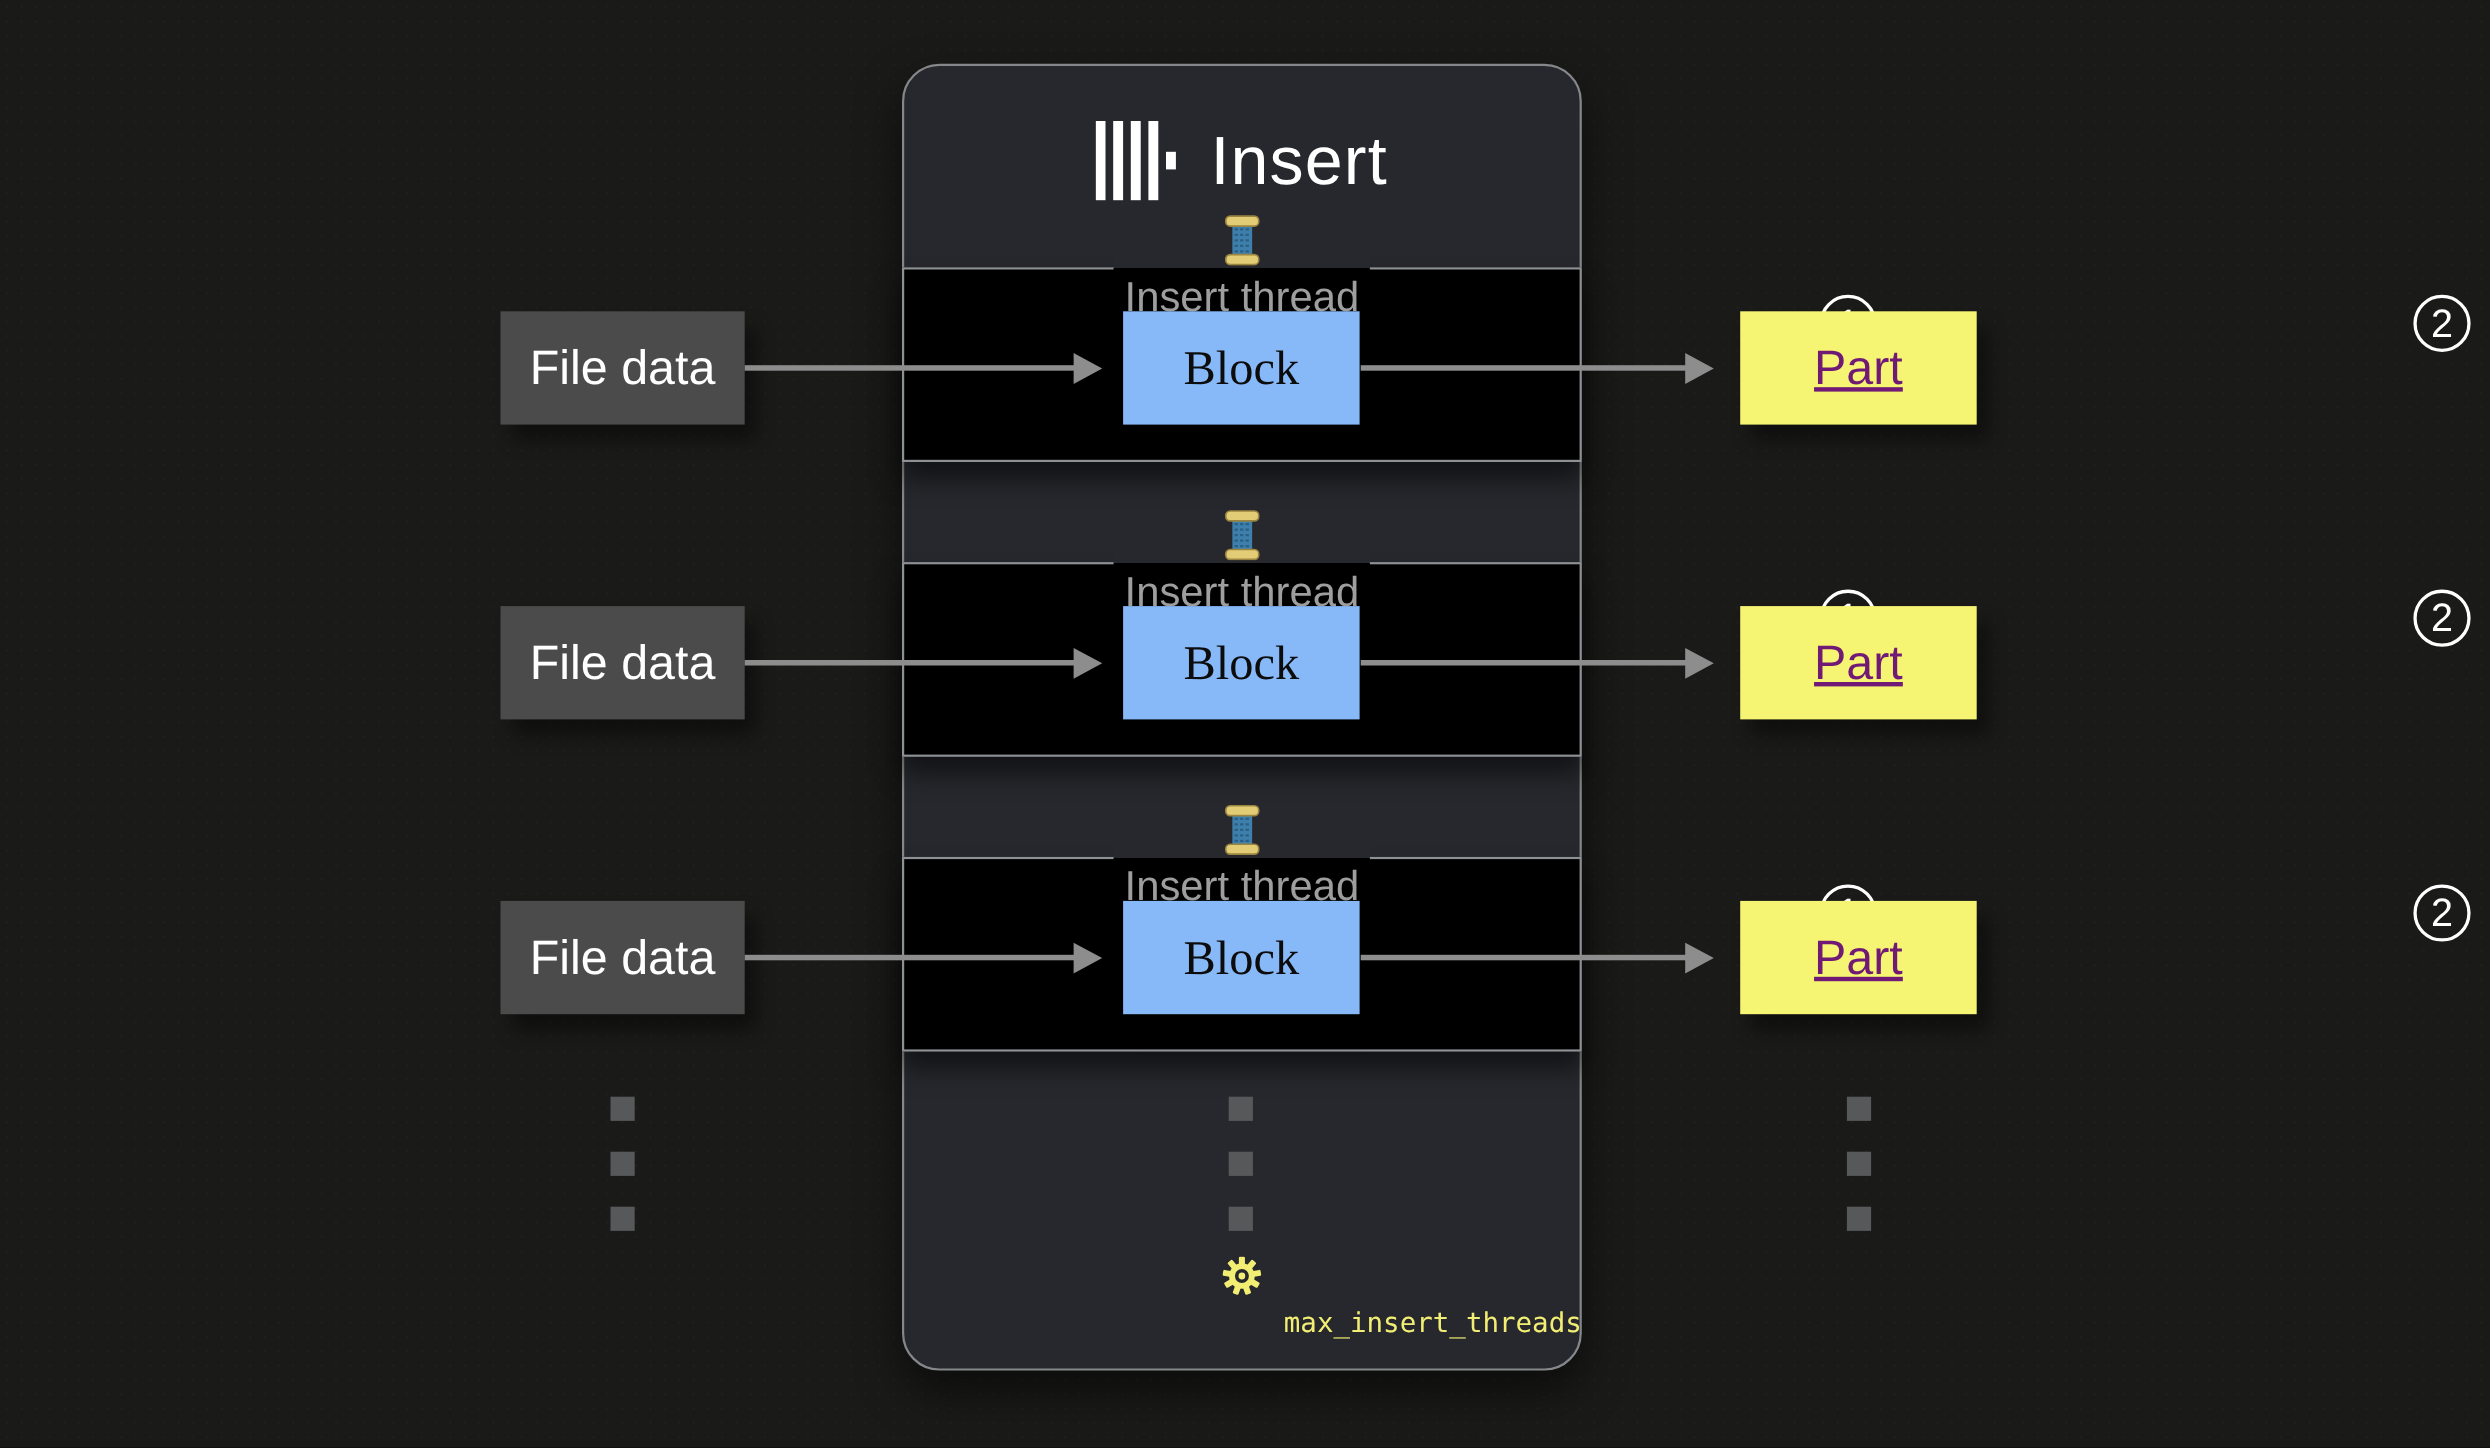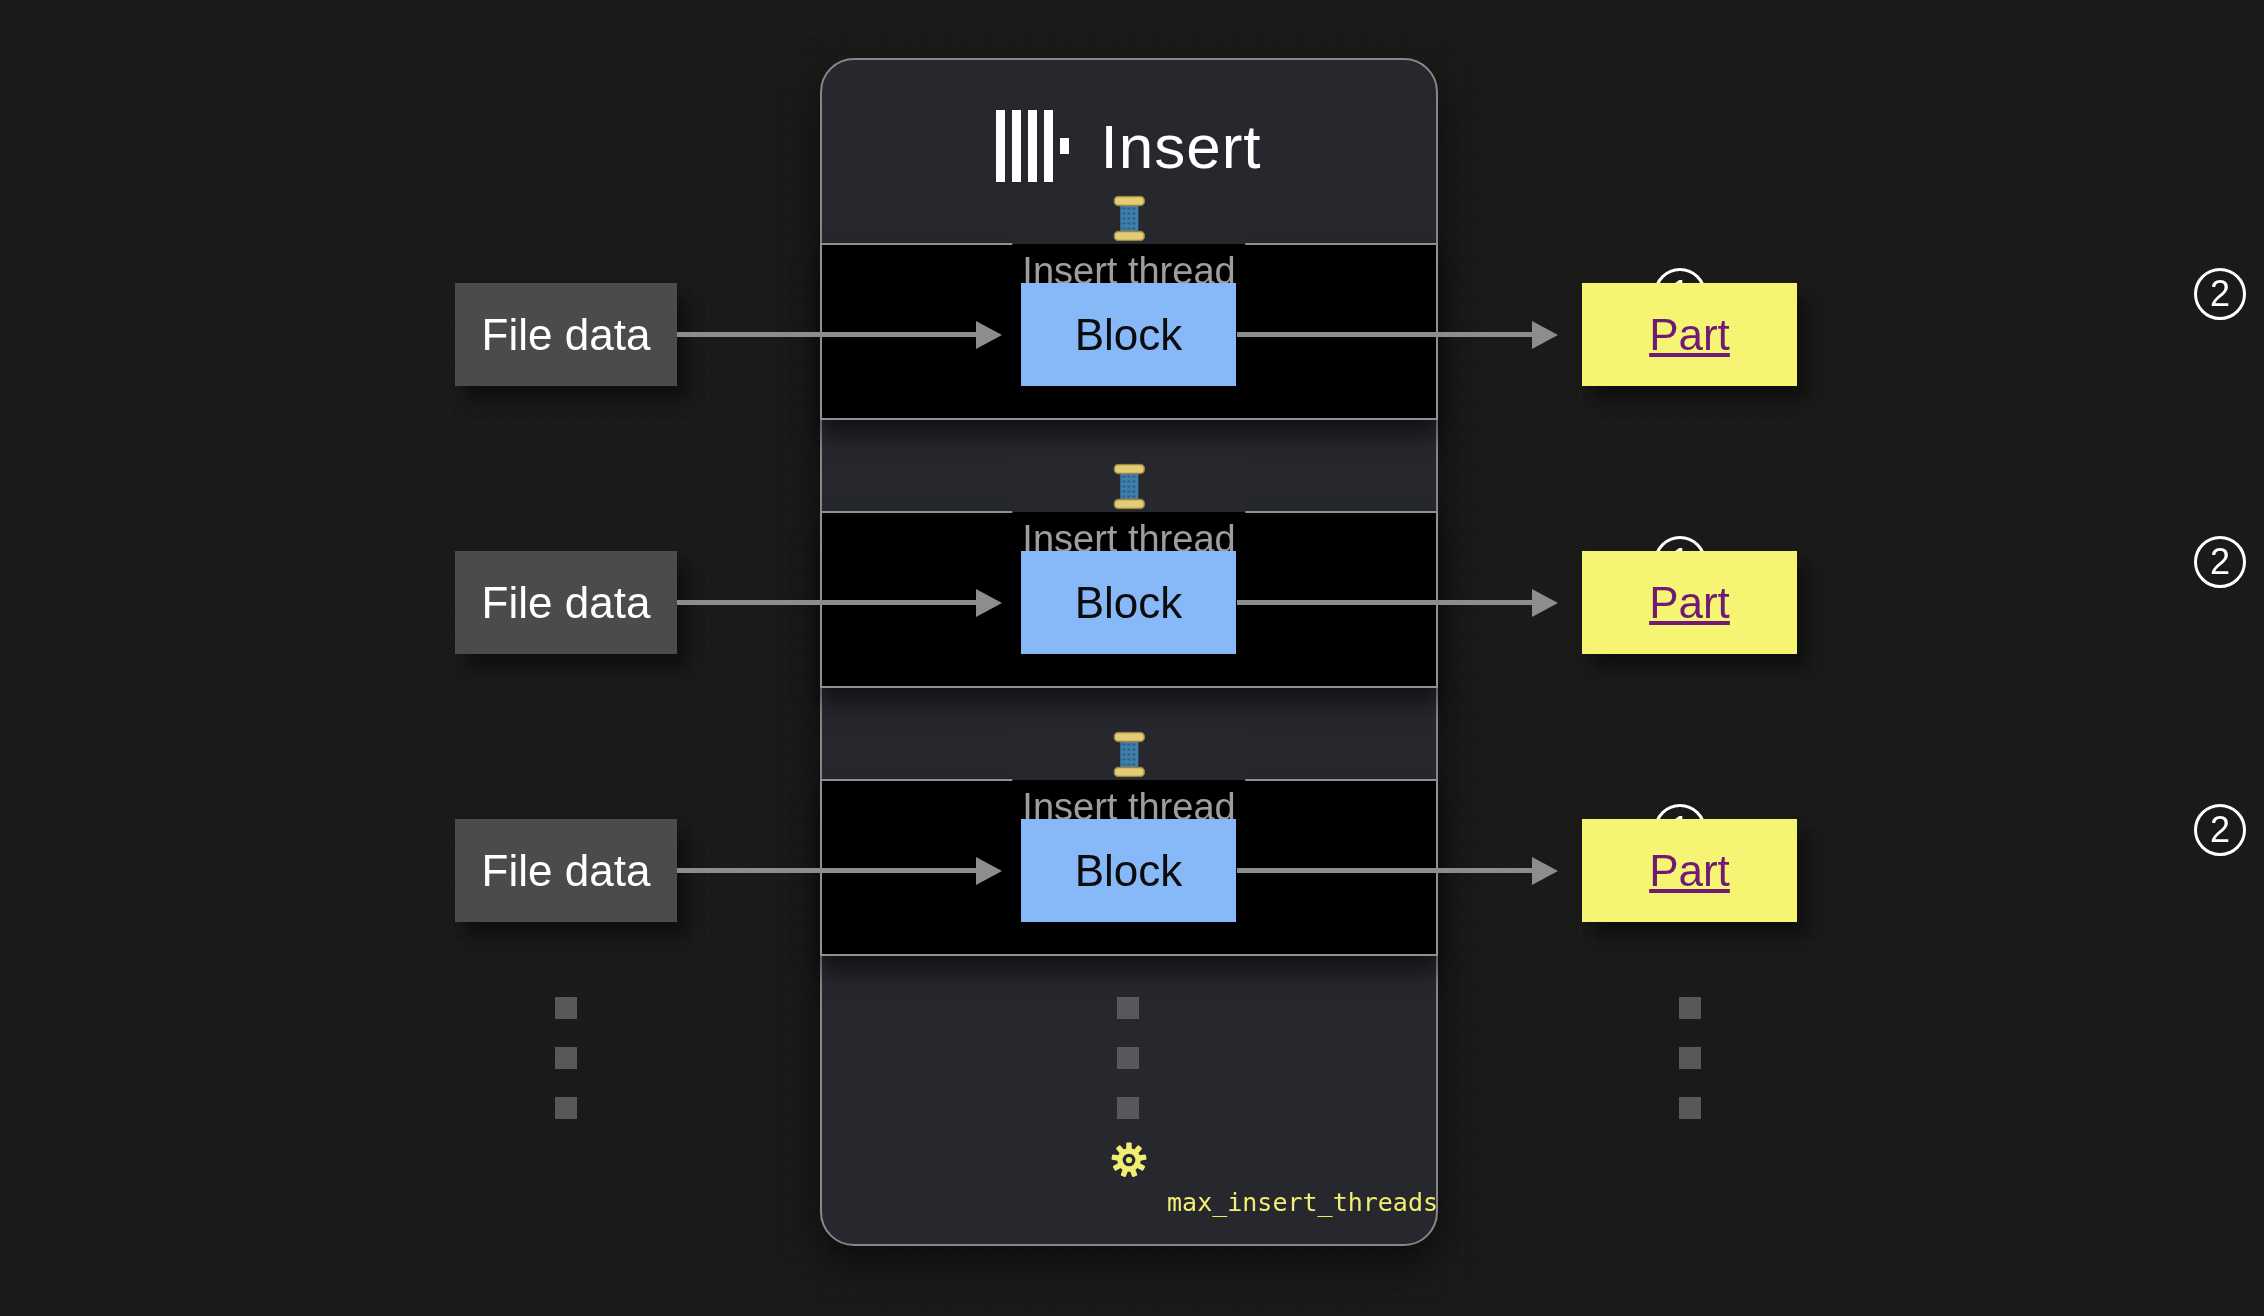--- a/index.html
+++ b/index.html
@@ -50,21 +50,21 @@
   .step.in{left:832px}
   .step.out{left:1372px}
 
   
   .node{
     position:absolute;top:40px;height:103px;box-sizing:border-box;
     display:flex;align-items:center;justify-content:center;font-size:44px;
     box-shadow:10px 14px 16px rgba(0,0,0,0.45);
   }
   .node.file {left:455px;width:222px;background:#4b4b4b;color:#ffffff;}
-  .node.block{left:1021px;width:215px;background:#87b8f8;color:#0c0c0c;}
+  .node.block{left:1021px;width:215px;background:#87b8f8;color:#0c0c0c;font-family:Liberation Serif, serif;}
   .node.part {left:1582px;width:215px;background:#f5f573;color:#701a75;text-decoration:underline;}
 
   
   .arrow{position:absolute;top:89px;height:5px;background:#8d8d8d;z-index:3;}
   .arrow::after{
     content:'';position:absolute;right:-25px;top:50%;transform:translateY(-50%);
     width:0;height:0;border-left:26px solid #8d8d8d;
     border-top:14px solid transparent;border-bottom:14px solid transparent;
   }
   .arrow.in {left:677px;width:300px;}

